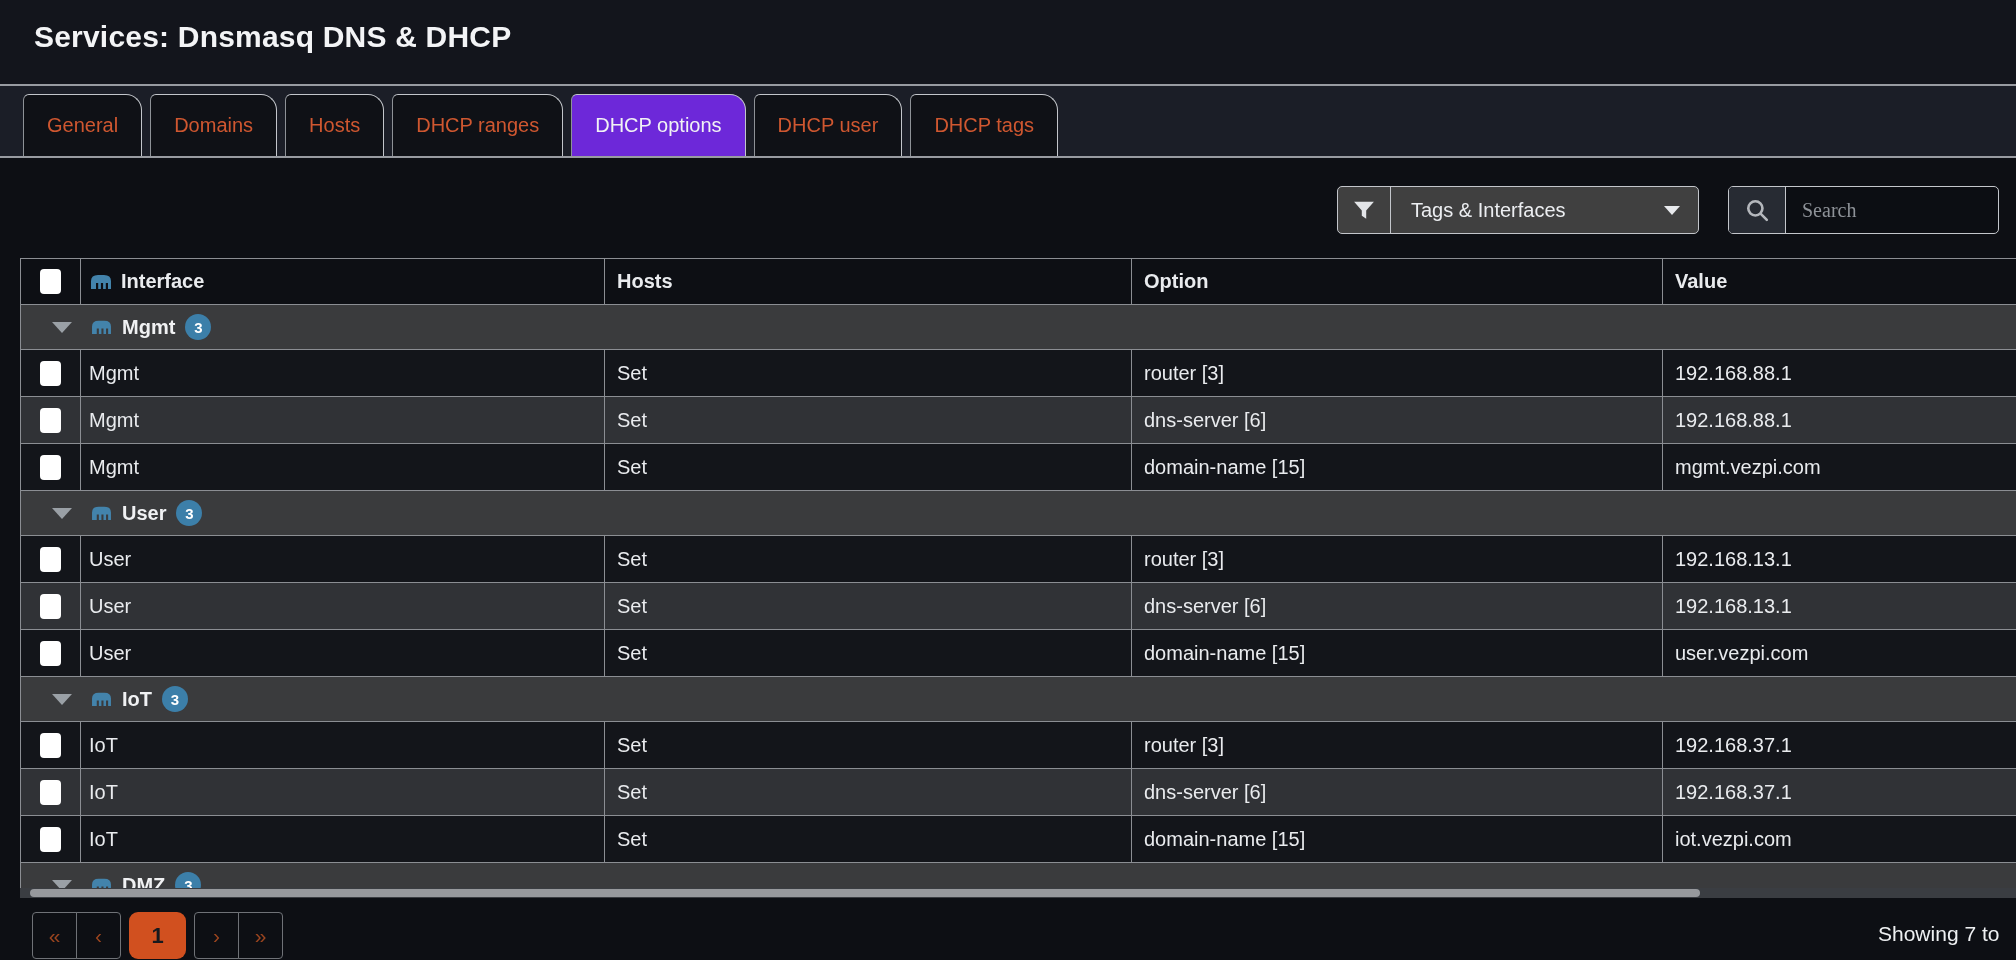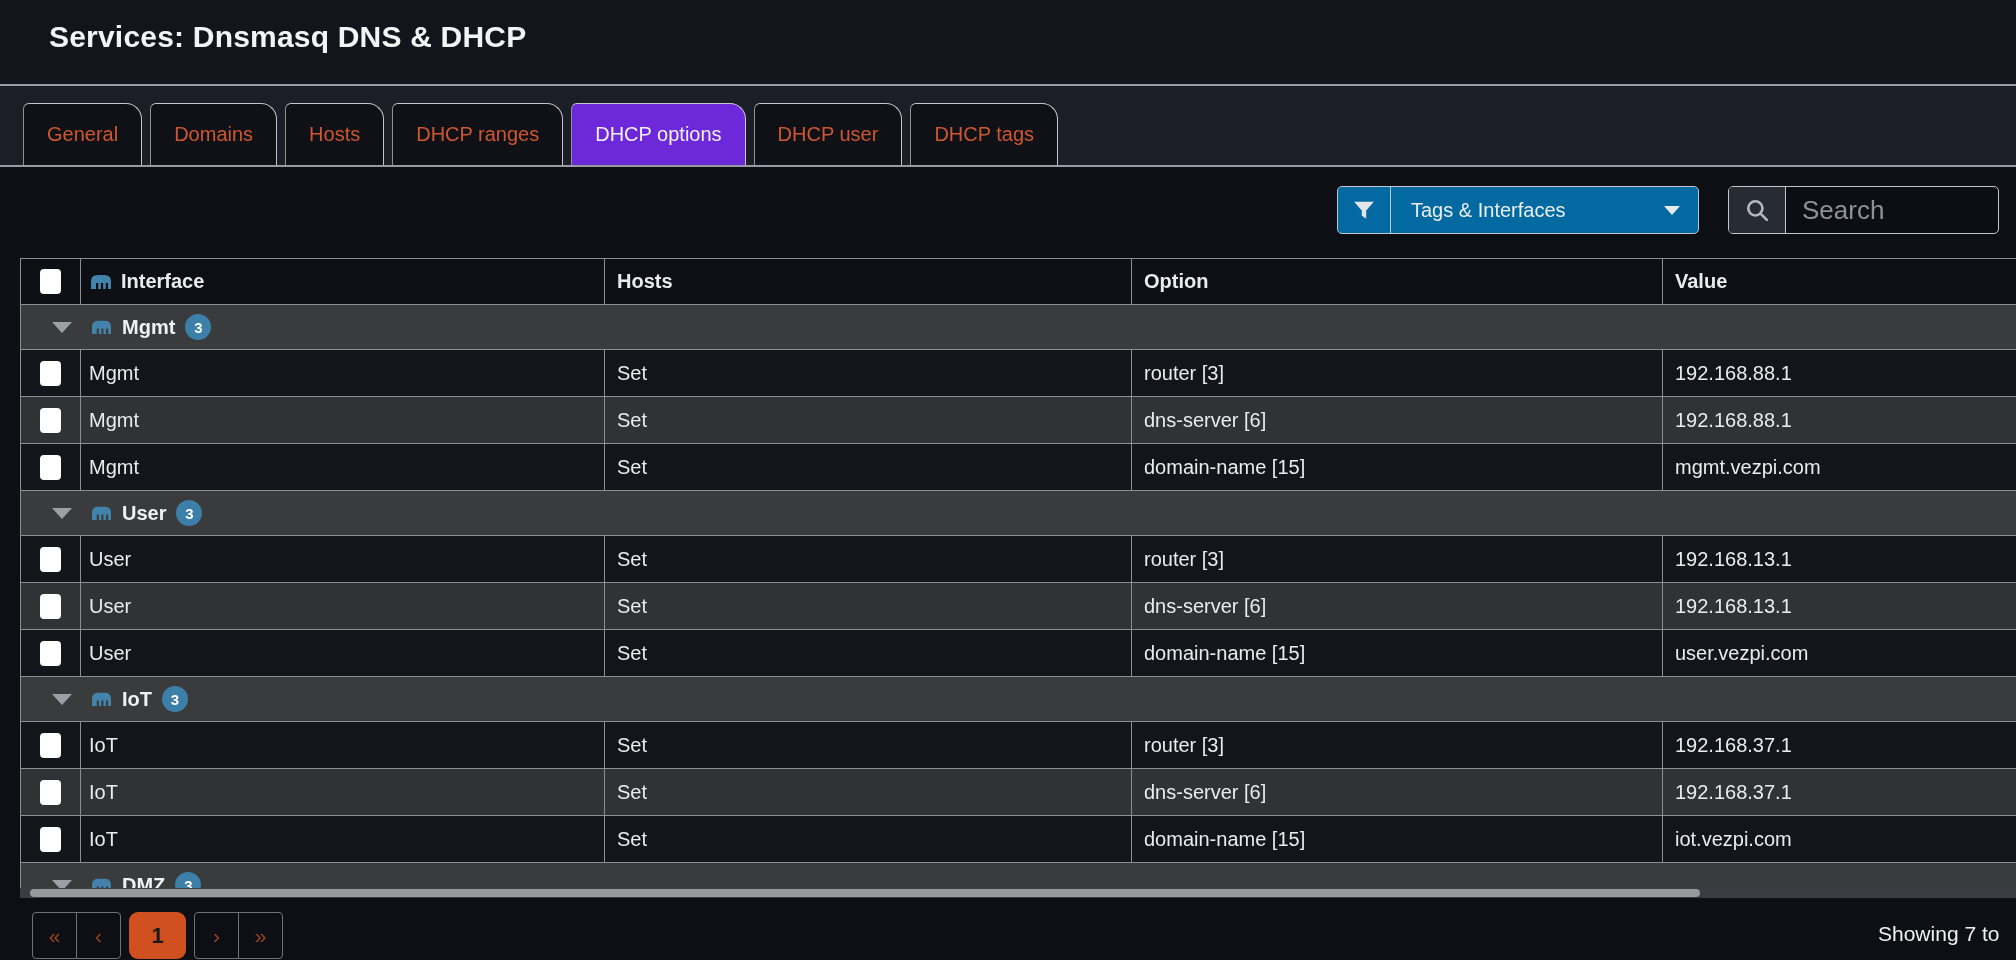--- a/index.html
+++ b/index.html
@@ -5,46 +5,46 @@
   html,body{margin:0;padding:0;background:#0a0c10;}
   .screen{
     position:relative;width:2016px;height:960px;overflow:hidden;
     background:#0d0f14;font-family:"Liberation Sans","DejaVu Sans",sans-serif;
     -webkit-font-smoothing:antialiased;
   }
   *{box-sizing:border-box;}
 
   
   .titlebar{position:absolute;top:0;left:0;right:0;height:86px;background:#13151c;border-bottom:2px solid #989ba1;}
-  .titlebar h1{margin:0;padding:20px 0 0 49px;font-size:30px;font-weight:700;color:#f3f4f6;letter-spacing:.2px;}
-
-  
-  .tabpanel{position:absolute;top:86px;left:0;right:0;height:81px;background:#1b1e27;border-bottom:2px solid #989ba1;text-align:center;}
+  .titlebar h1{margin:0;padding:20px 0 0 34px;font-size:30px;font-weight:700;color:#f3f4f6;letter-spacing:.2px;}
+
+  
+  .tabpanel{position:absolute;top:86px;left:0;right:0;height:72px;background:#1b1e27;border-bottom:2px solid #989ba1;text-align:center;}
   .tab-bar{position:absolute;bottom:0;left:23px;display:flex;gap:8px;align-items:flex-end;}
   .tab{
     height:62px;display:flex;align-items:center;padding:0 23px;
     background:#0f1116;border:1px solid #c3c6cb;border-bottom:none;
     border-left-color:#8e9297;border-radius:6px 16px 0 0;
     color:#cf5730;font-size:20px;cursor:pointer;white-space:nowrap;
   }
   .tab.active{background:#6d28d9;color:#f1f2f4;}
 
   
   .content{position:absolute;top:167px;left:0;right:0;bottom:0;background:#0d0f14;}
 
   
-  .dropdown{position:absolute;left:1337px;top:19px;width:362px;height:48px;border:1px solid #c3c6cb;border-radius:5px;background:#0369a1;display:flex;align-items:center;cursor:pointer;}
+  .dropdown{position:absolute;left:1337px;top:19px;width:362px;height:48px;border:1px solid #c3c6cb;border-radius:5px;background:#404040;display:flex;align-items:center;cursor:pointer;}
   .dd-icon-seg{width:53px;height:100%;display:flex;align-items:center;justify-content:center;border-right:1px solid #c3c6cb;flex:none;}
   .dd-label{flex:1;padding-left:20px;font-size:20px;color:#eceef1;white-space:nowrap;}
   .dd-caret{width:0;height:0;border-left:8px solid transparent;border-right:8px solid transparent;border-top:9px solid #e8eaed;margin-right:18px;flex:none;}
 
   
   .search{position:absolute;left:1728px;top:19px;width:271px;height:48px;border:1px solid #c3c6cb;border-radius:5px;background:#0c0e13;display:flex;overflow:hidden;}
   .search-seg{width:57px;background:#272b33;border-right:1px solid #c3c6cb;display:flex;align-items:center;justify-content:center;flex:none;}
-  .search-input{flex:1;min-width:0;background:transparent;border:none;outline:none;color:#e8eaec;font-size:26px;padding:0 0 0 16px;font-family:Liberation Sans, sans-serif;}
+  .search-input{flex:1;min-width:0;background:transparent;border:none;outline:none;color:#e8eaec;font-size:20px;padding:0 0 0 16px;font-family:Liberation Serif, serif;}
   .search-input::placeholder{color:#8e9298;}
 
   
   .table-wrap{position:absolute;left:20px;top:91px;right:0;height:632px;overflow:hidden;border-left:1px solid #8b8e93;background:#0d0f14;}
   .thead,.drow{display:flex;}
   .grow{display:flex;align-items:center;}
   .thead{height:47px;background:#0d0f14;border-top:1px solid #8b8e93;border-bottom:1px solid #8b8e93;}
   .cell{display:flex;align-items:center;font-size:20px;color:#e9ebee;padding-left:12px;overflow:hidden;white-space:nowrap;}
   .col-cb{width:60px;padding-left:0;justify-content:center;border-right:1px solid #8b8e93;flex:none;}
   .col-if{width:524px;border-right:1px solid #8b8e93;padding-left:8px;flex:none;}

